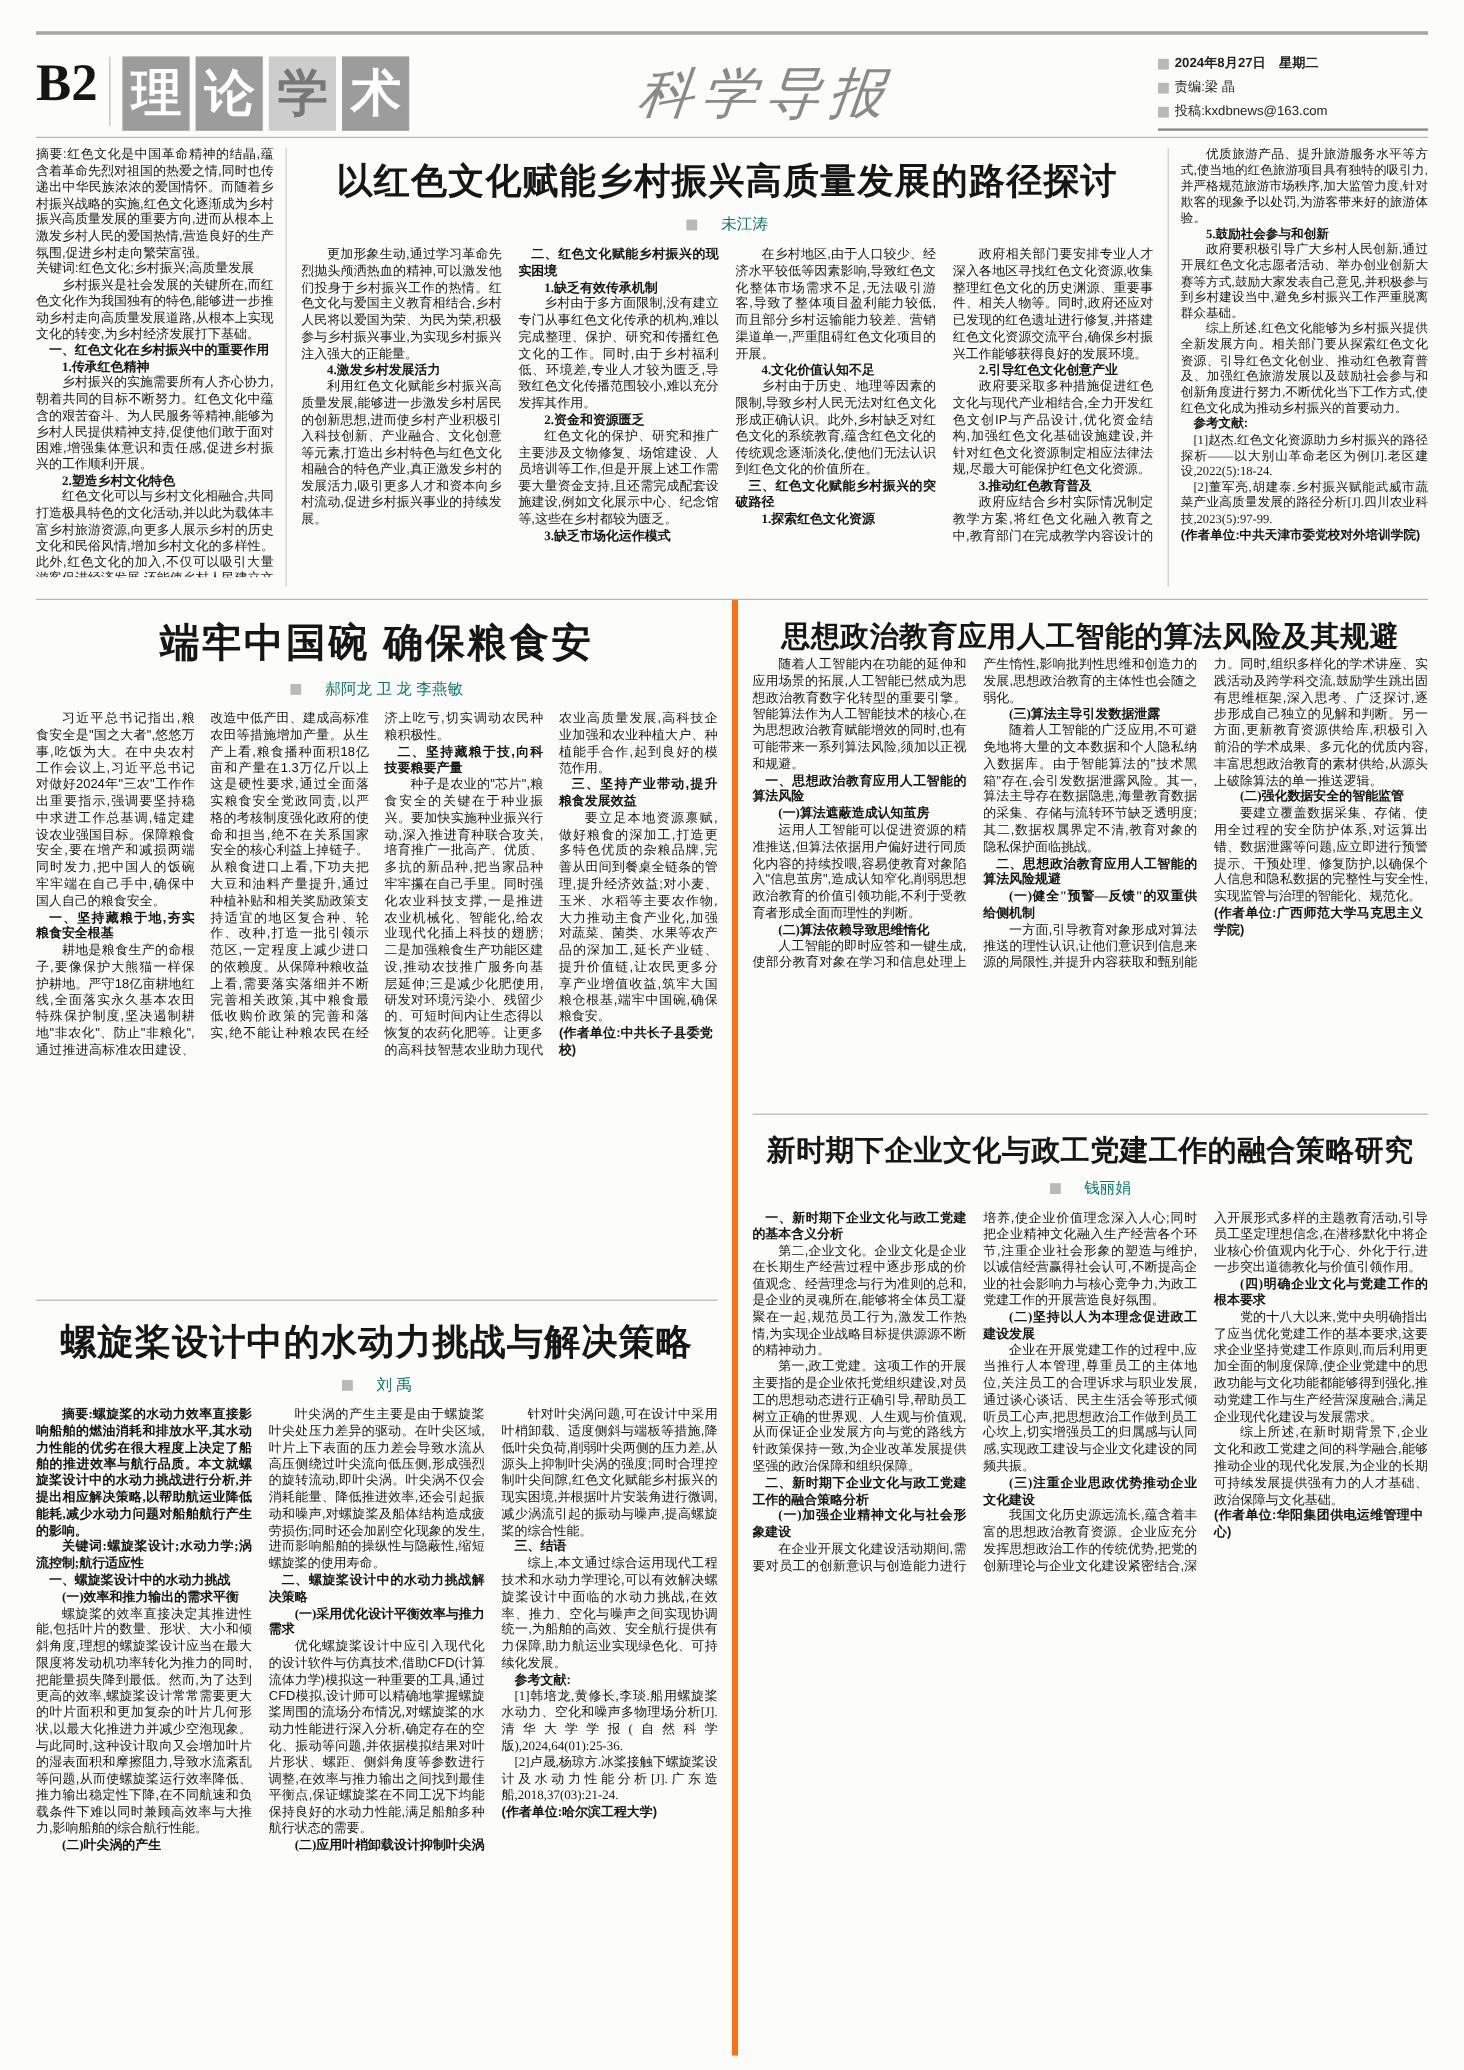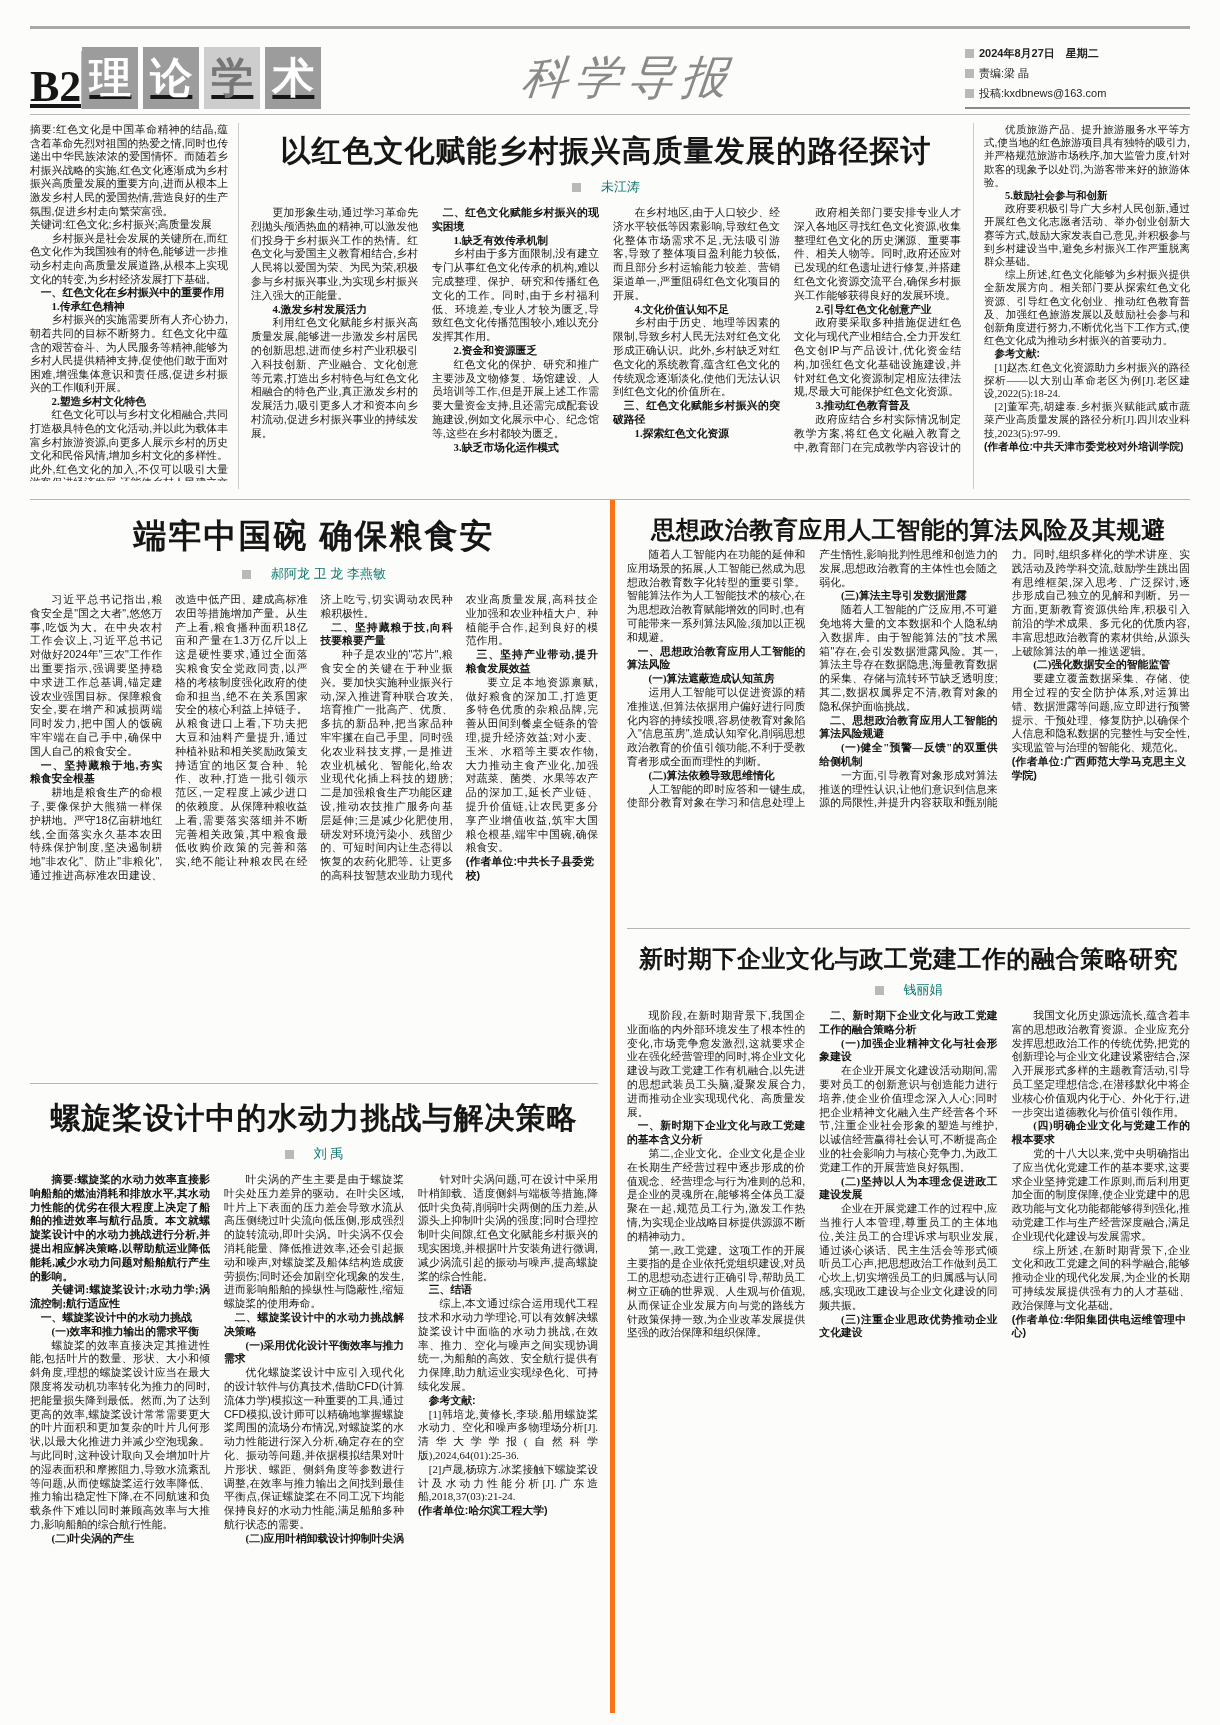--- a/index.html
+++ b/index.html
@@ -1,21 +1,21 @@
 <!DOCTYPE html>
 <html><head>
 <meta charset="utf-8">
 <style>
   html,body{margin:0;padding:0;background:#e8e8e6;}
   body{width:1220px;height:1725px;font-family:"Liberation Sans",sans-serif;color:#161616;}
   .sheet{position:relative;width:1220px;height:1725px;background:#fcfcfa;overflow:hidden;box-sizing:border-box;padding:26px 30px 0 30px;}
   
   .toprule{height:3px;background:#a8a8a8;margin-bottom:6px;}
   .header{display:flex;align-items:flex-end;justify-content:space-between;height:74px;}
-  .h-left{display:flex;align-items:flex-end;text-decoration:underline;}
+  .h-left{display:flex;align-items:flex-start;gap:10px;}
   .pageno{font-family:"Liberation Serif",serif;font-weight:bold;font-size:44px;line-height:1;}
   .vline{width:1px;height:58px;background:#bbb;}
   .mast{display:flex;gap:5px;align-items:flex-end;}
   .mblock{width:56px;height:62px;background:#9c9c9c;color:#fff;font-weight:bold;font-size:42px;display:flex;align-items:center;justify-content:center;}
   .mblock.light{background:#cdcdcd;color:#777;font-family:"Liberation Serif",serif;transform:none;}
   .h-name{font-family:"Liberation Serif",serif;font-style:italic;font-size:46px;color:#8a8a8a;letter-spacing:7px;transform:skewX(-6deg);margin-right:30px;white-space:nowrap;}
   .h-info{font-size:11px;line-height:20px;color:#222;border-bottom:2px solid #8a8a8a;padding-bottom:4px;min-width:225px;}
   .h-info .row{display:flex;align-items:center;gap:5px;white-space:nowrap;}
   .sq{display:inline-block;width:9px;height:9px;background:#b9b9b9;flex:0 0 auto;}
   .h-info .row:first-child{font-weight:bold;}
@@ -213,21 +213,20 @@
           </div>
       </section>
 
       <section class="art">
         <h2 class="t-a5">新时期下企业文化与政工党建工作的融合策略研究</h2>
         <div class="byline">
             <span class="sq"></span>
             <span>钱丽娟</span>
           </div>
         <div class="cols3c">
-            <p class="pg pp">现阶段,在新时期背景下,我国企业面临的内外部环境发生了根本性的变化,市场竞争愈发激烈,这就要求企业在强化经营管理的同时,将企业文化建设与政工党建工作有机融合,以先进的思想武装员工头脑,凝聚发展合力,进而推动企业实现现代化、高质量发展。</p>
             <p class="pg ph">一、新时期下企业文化与政工党建的基本含义分析</p>
             <p class="pg pp">第二,企业文化。企业文化是企业在长期生产经营过程中逐步形成的价值观念、经营理念与行为准则的总和,是企业的灵魂所在,能够将全体员工凝聚在一起,规范员工行为,激发工作热情,为实现企业战略目标提供源源不断的精神动力。</p>
             <p class="pg pp">第一,政工党建。这项工作的开展主要指的是企业依托党组织建设,对员工的思想动态进行正确引导,帮助员工树立正确的世界观、人生观与价值观,从而保证企业发展方向与党的路线方针政策保持一致,为企业改革发展提供坚强的政治保障和组织保障。</p>
             <p class="pg ph">二、新时期下企业文化与政工党建工作的融合策略分析</p>
             <p class="pg psub">(一)加强企业精神文化与社会形象建设</p>
             <p class="pg pp">在企业开展文化建设活动期间,需要对员工的创新意识与创造能力进行培养,使企业价值理念深入人心;同时把企业精神文化融入生产经营各个环节,注重企业社会形象的塑造与维护,以诚信经营赢得社会认可,不断提高企业的社会影响力与核心竞争力,为政工党建工作的开展营造良好氛围。</p>
             <p class="pg psub">(二)坚持以人为本理念促进政工建设发展</p>
             <p class="pg pp">企业在开展党建工作的过程中,应当推行人本管理,尊重员工的主体地位,关注员工的合理诉求与职业发展,通过谈心谈话、民主生活会等形式倾听员工心声,把思想政治工作做到员工心坎上,切实增强员工的归属感与认同感,实现政工建设与企业文化建设的同频共振。</p>
             <p class="pg psub">(三)注重企业思政优势推动企业文化建设</p>
             <p class="pg pp">我国文化历史源远流长,蕴含着丰富的思想政治教育资源。企业应充分发挥思想政治工作的传统优势,把党的创新理论与企业文化建设紧密结合,深入开展形式多样的主题教育活动,引导员工坚定理想信念,在潜移默化中将企业核心价值观内化于心、外化于行,进一步突出道德教化与价值引领作用。</p>

